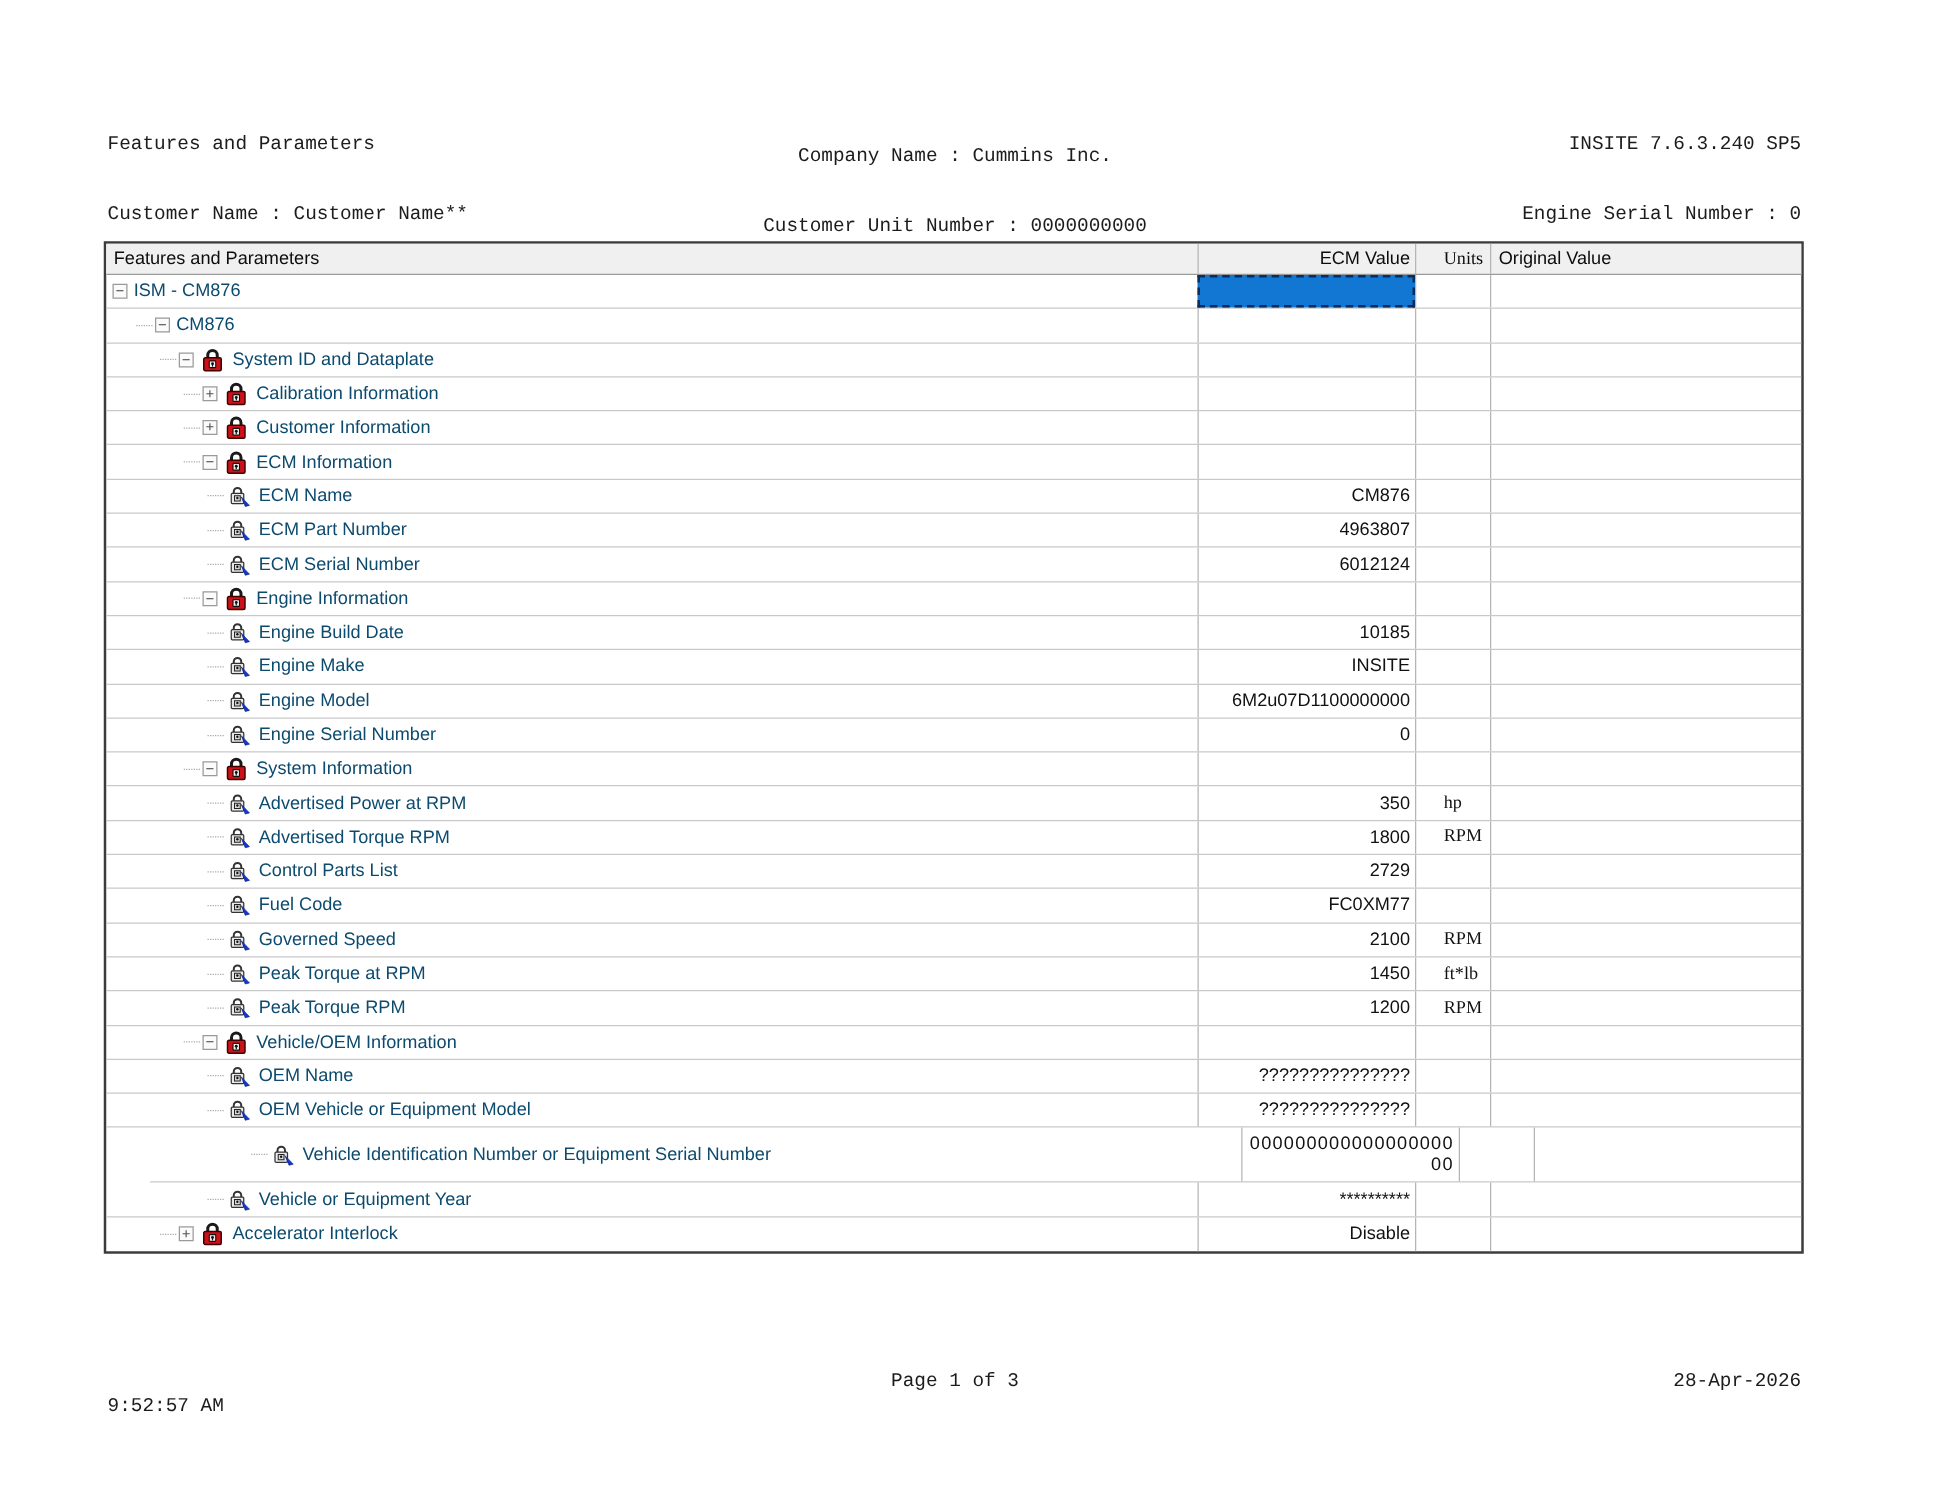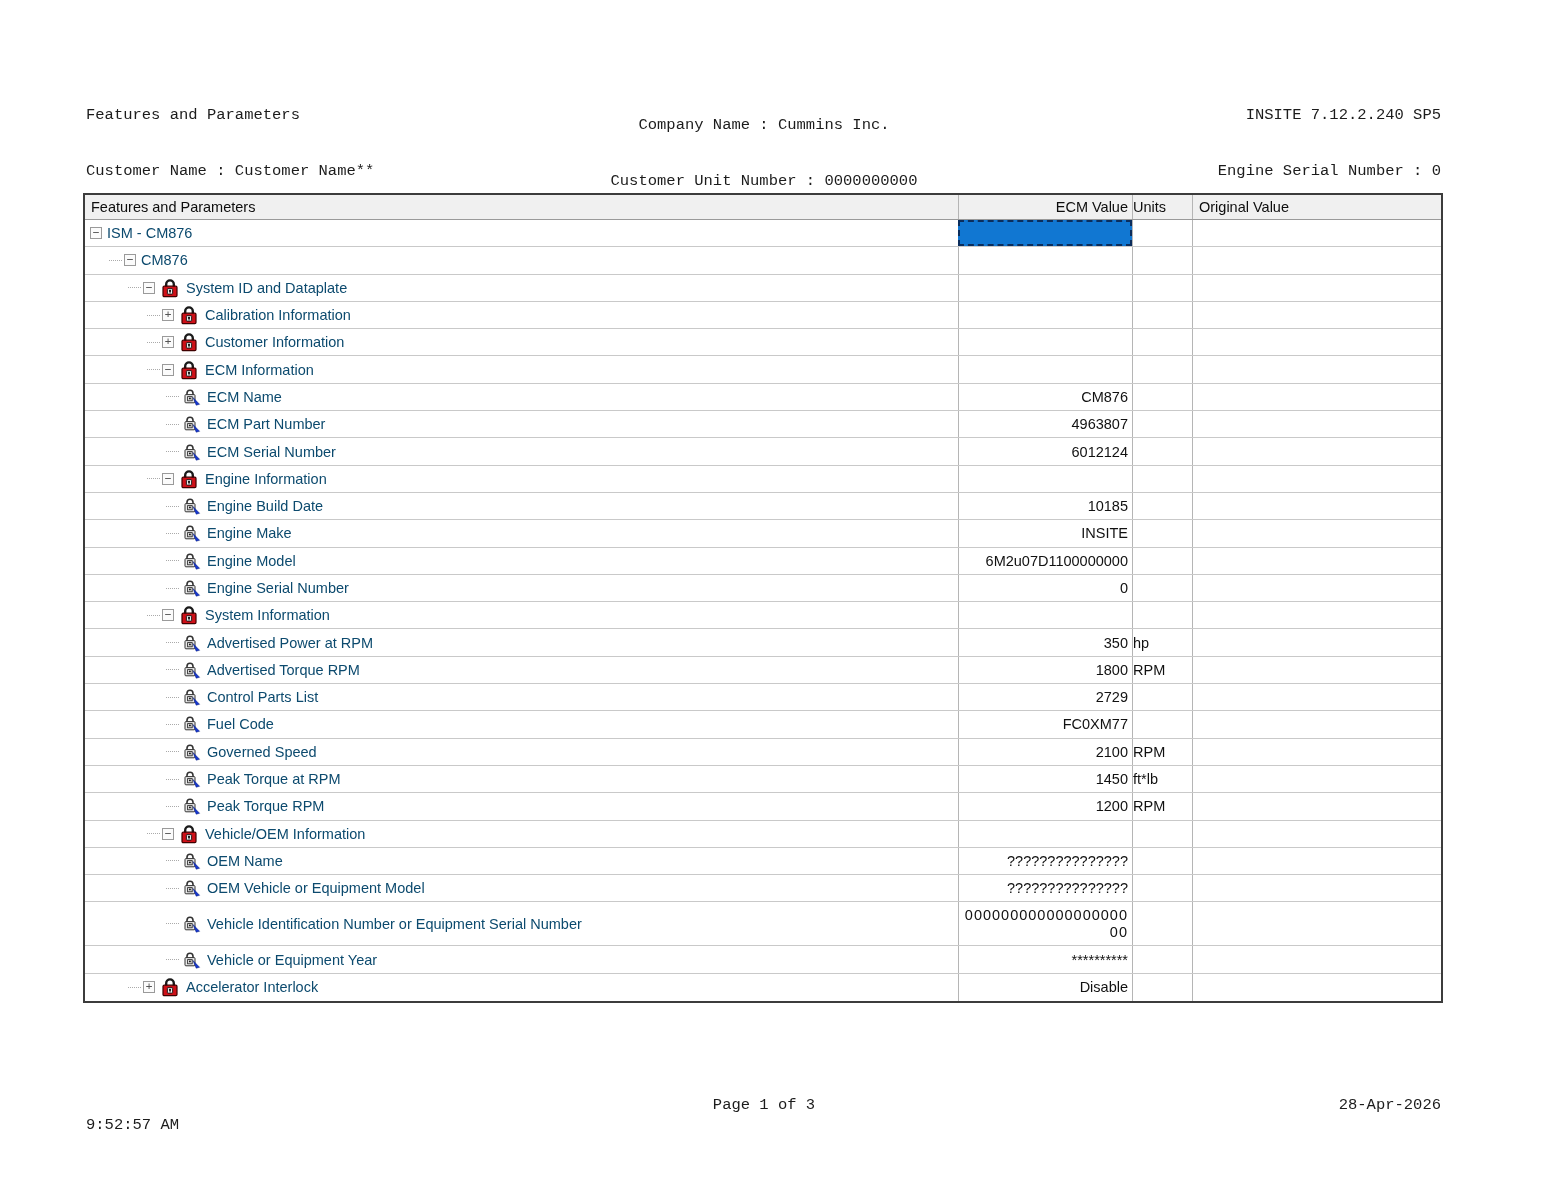--- a/index.html
+++ b/index.html
@@ -28,25 +28,25 @@
     font-size: 14.5px;
   }
   .trow, .thead-row { display: flex; align-items: stretch; }
   .thead-row {
     height: 25px; background: #f0f0f0;
     border-bottom: 1px solid #9a9a9a;
     font-size: 14.5px;
   }
   .trow { height: 27.3px; border-bottom: 1px solid #c9c9c9; }
   .trow:last-child { border-bottom: none; }
-  .trow.tall { height: 44px; }
+  .trow.tall { height: 44px; margin-left: 35px; }
   .cell { display: flex; align-items: center; overflow: hidden; }
   .cell.tree { width: 873px; padding-left: 5px; }
   .cell.ecm  { width: 174px; justify-content: flex-end; padding: 0 4px; border-left: 1px solid #b5b5b5; text-align: right; }
-  .cell.units{ width: 60px;  padding: 0 0; border-left: 1px solid #b5b5b5; }
+  .cell.units{ width: 60px;  padding: 0 22px; border-left: 1px solid #b5b5b5; font-family: Liberation Serif, serif; }
   .cell.orig { flex: 1; padding: 0 6px; border-left: 1px solid #b5b5b5; }
   .thead-row .cell { font-weight: 400; color: #0d0d0d; }
   .thead-row .cell.tree { padding-left: 6px; }
   .thead-row .cell.ecm { justify-content: flex-end; }
 
   .cell.ecm.selected {
     background: #1177d2;
     border: 2px dashed #0b2d5c;
     border-left: 2px dashed #0b2d5c;
   }
@@ -73,21 +73,21 @@
 <div class="mono hdr-left">
   <div>Features and Parameters</div>
   <div>Customer Name : Customer Name**</div>
   <div>Work Order Name : NA</div>
 </div>
 <div class="mono hdr-center">
   <div>Company Name : Cummins Inc.</div>
   <div>Customer Unit Number : 0000000000</div>
 </div>
 <div class="mono hdr-right">
-  <div>INSITE 7.12.2.240 SP5</div>
+  <div>INSITE 7.6.3.240 SP5</div>
   <div>Engine Serial Number : 0</div>
   <div>ECM Image Name : NA</div>
 </div>
 
 <div class="grid">
   <div class="thead-row">
     <div class="cell tree">Features and Parameters</div>
     <div class="cell ecm">ECM Value</div>
     <div class="cell units">Units</div>
     <div class="cell orig">Original Value</div>

